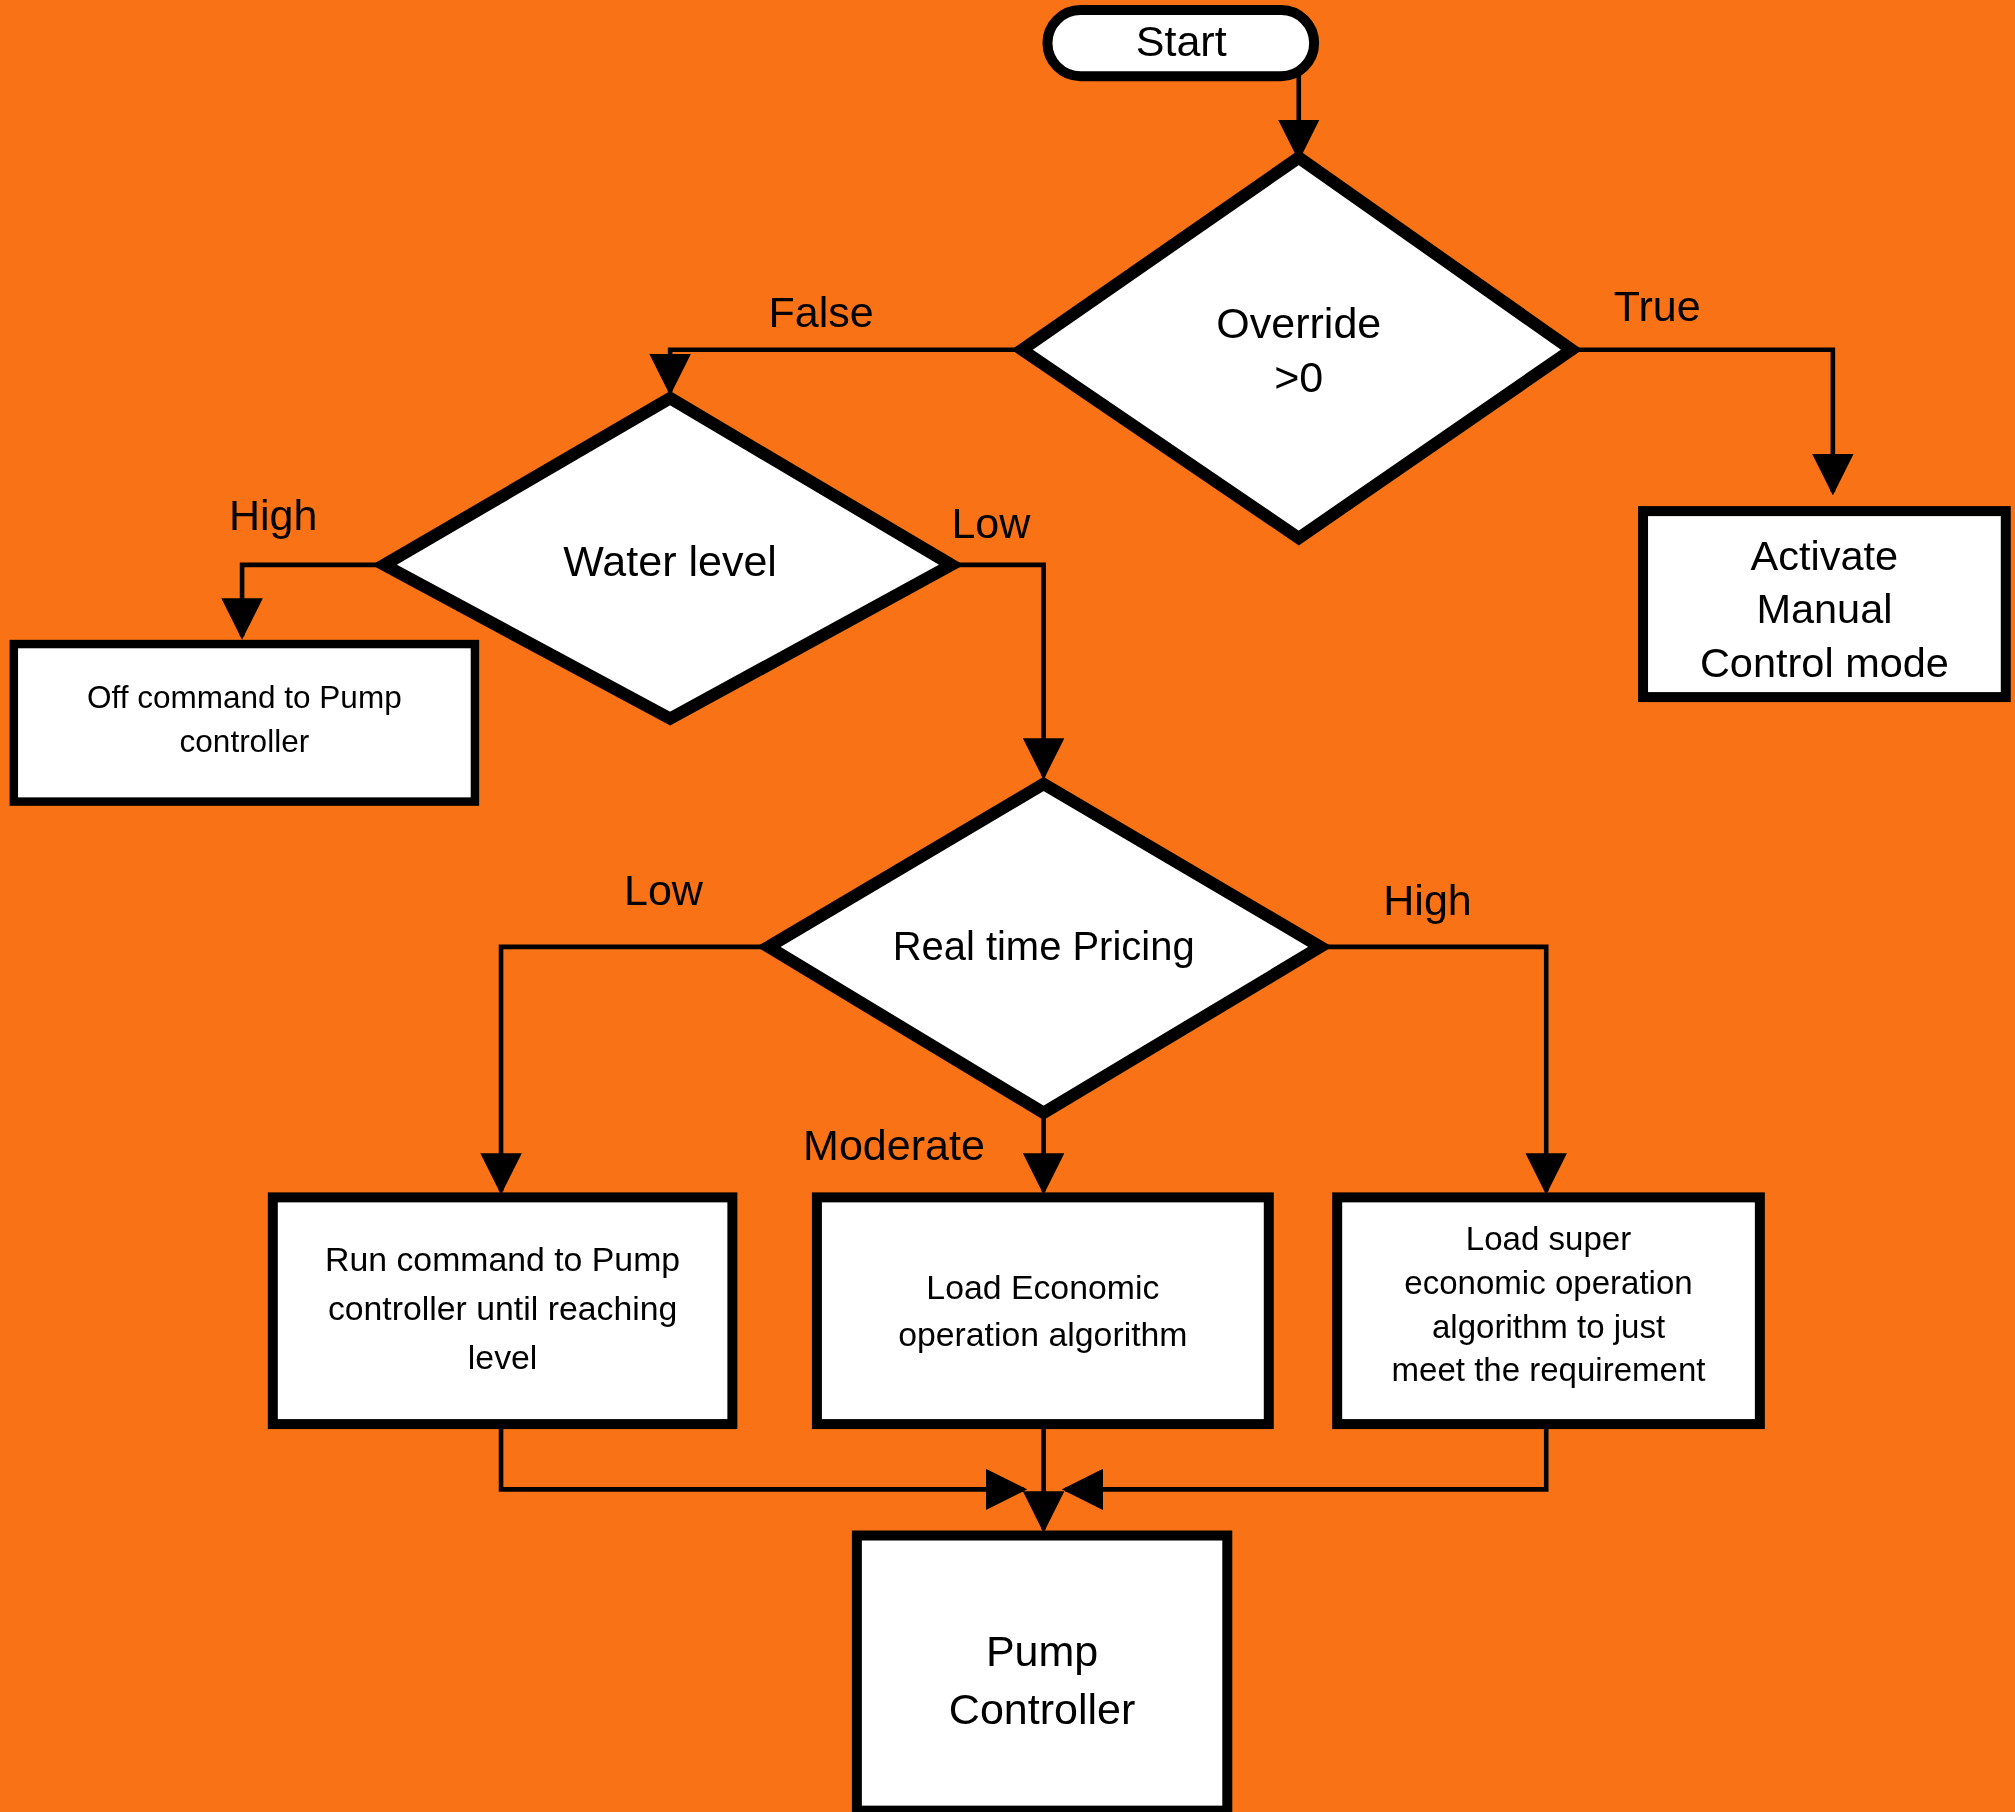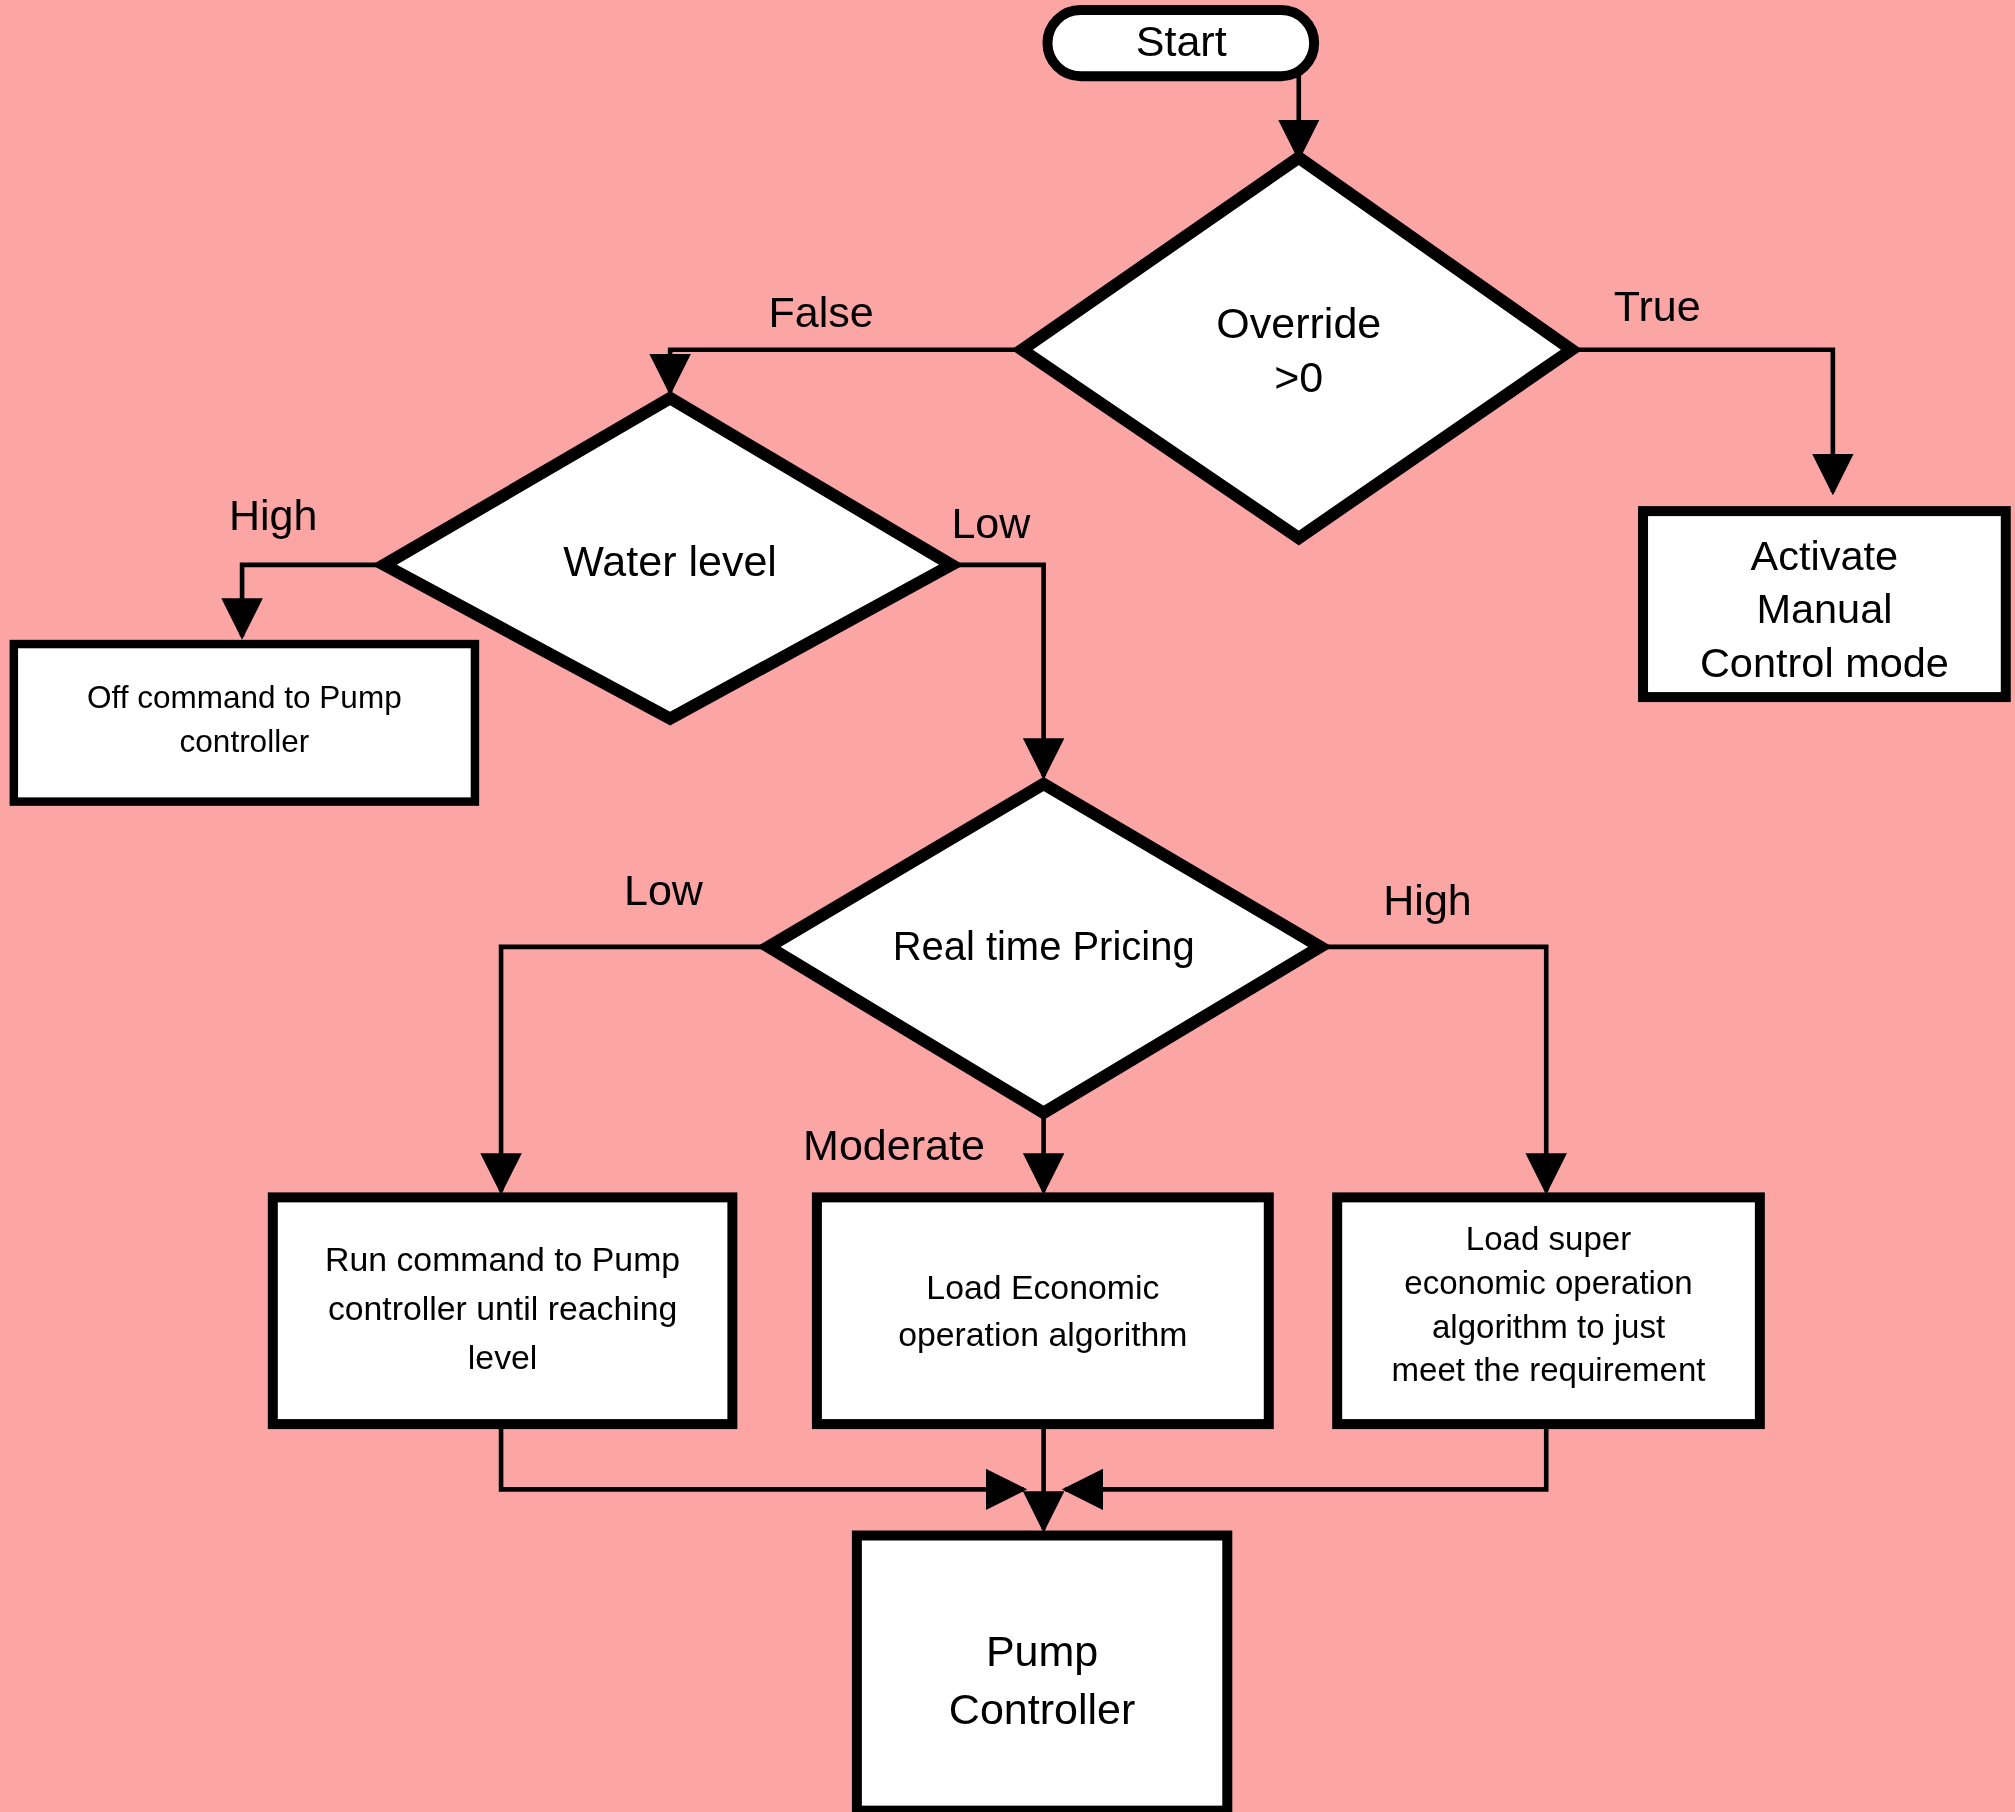--- a/index.html
+++ b/index.html
@@ -1,17 +1,17 @@
 <!DOCTYPE html>
 <html style="font-size:12.3px"><head>
 <meta charset="utf-8">
 <style>
   html,body{margin:0;padding:0;background:#ffffff;}
   body{font-family:"Liberation Sans", sans-serif;}
-  #stage{position:relative;width:2015px;height:1813px;background:#fca5a5;overflow:hidden;}
+  #stage{position:relative;width:2015px;height:1813px;background:#f97316;overflow:hidden;}
   svg{display:block;}
   .nodeText{font-family:"Liberation Sans", sans-serif;fill:#000;text-anchor:middle;dominant-baseline:middle;}
   .edgeLabel{font-family:"Liberation Sans", sans-serif;fill:#000;}
 </style>
 </head>
 <body>
 
 <div id="stage">
 <svg width="2015" height="1813" viewBox="0 0 2622 2359" xmlns="http://www.w3.org/2000/svg">
 

